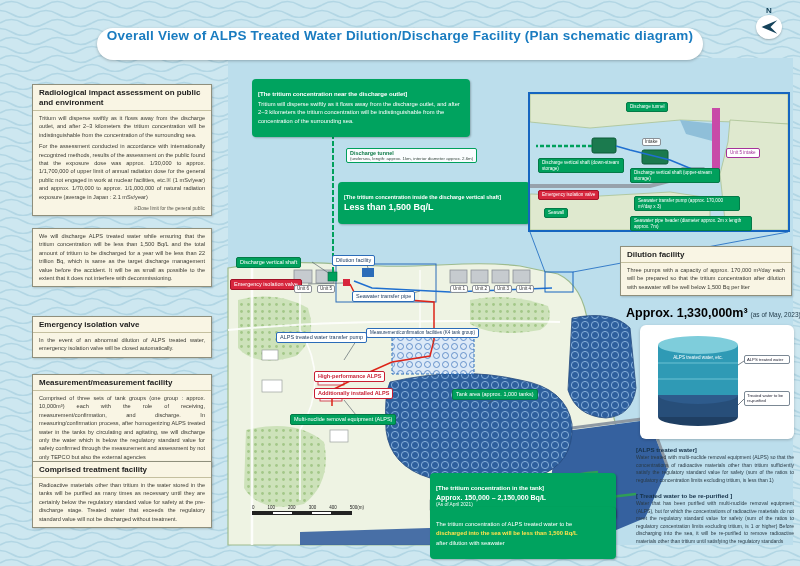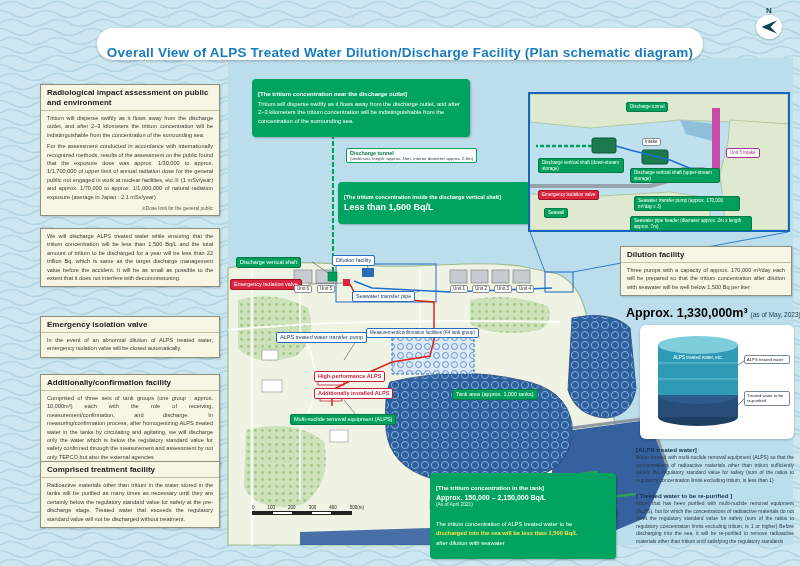--- a/index.html
+++ b/index.html
@@ -4,30 +4,30 @@
 <style>
   * { margin:0; padding:0; box-sizing:border-box; }
   html,body { width:800px; height:566px; overflow:hidden;
               font-family:"Liberation Sans", sans-serif; }
   .page { position:relative; width:800px; height:566px; background:#cde7f0; overflow:hidden; }
   svg.bg  { position:absolute; left:0; top:0; z-index:0; }
   svg.map { position:absolute; left:0; top:0; z-index:1; }
 
   
   .banner { position:absolute; left:97px; top:28px; width:606px; height:32px; background:#fff;
-            border-radius:16px; display:flex; align-items:flex-end; justify-content:center;
+            border-radius:16px; display:flex; align-items:flex-start; justify-content:center;
             box-shadow:0 1px 3px rgba(0,0,0,.25); z-index:9; }
   .banner h1 { font-size:13.5px; color:#1a7cc0; font-weight:bold; letter-spacing:.2px; }
   .compass { position:absolute; left:752px; top:6px; width:34px; text-align:center; z-index:9; }
   .compass .n { font-size:8px; font-weight:bold; color:#14425a; display:block; }
   .compass .disc { width:26px; height:24px; margin:0 auto; background:#fff; border-radius:50%;
                    display:flex; align-items:center; justify-content:center; box-shadow:0 1px 2px rgba(0,0,0,.25); }
 
   
-  .panel { position:absolute; left:40px; width:180px; background:#f9f5e4; border:1px solid #8f8f7c;
+  .panel { position:absolute; left:32px; width:180px; background:#f9f5e4; border:1px solid #8f8f7c;
            box-shadow:1px 1px 2px rgba(0,0,0,.18); z-index:6; }
   .panel h3 { font-size:8px; font-weight:bold; color:#1c1c1c; padding:3px 6px 2px;
               border-bottom:1px solid #c4bf9f; line-height:1.25; }
   .panel .body { padding:3px 6px 4px; font-size:5.6px; color:#3a3a33; line-height:1.5; text-align:justify; }
   .panel .body p + p { margin-top:3px; }
   .panel .foot { padding:0 6px 4px; font-size:4.8px; color:#55544a; text-align:right; }
   .panel.dilution { left:620px; width:172px; }
 
   
   .pill { position:absolute; font-size:5.5px; line-height:1.25; padding:1px 3px; border-radius:2px;
@@ -215,21 +215,21 @@
   </div>
 
   <div class="panel" style="top:316px">
     <h3>Emergency isolation valve</h3>
     <div class="body">
         <p>In the event of an abnormal dilution of ALPS treated water, emergency isolation valve will be closed automatically.</p>
       </div>
   </div>
 
   <div class="panel" style="top:374px">
-    <h3>Additionally/confirmation facility</h3>
+    <h3>Measurement/measurement facility</h3>
     <div class="body">
         <p>Comprised of three sets of tank groups (one group : approx. 10,000m³) each with the role of receiving, measurement/confirmation, and discharge. In measuring/confirmation process, after homogenizing ALPS treated water in the tanks by circulating and agitating, we will discharge only the water which is below the regulatory standard value for safety confirmed through the measurement and assessment by not only TEPCO but also the external agencies</p>
       </div>
   </div>
 
   <div class="panel" style="top:461px">
     <h3>Comprised treatment facility</h3>
     <div class="body">
         <p>Radioactive materials other than tritium in the water stored in the tanks will be purified as many times as necessary until they are certainly below the regulatory standard value for safety at the pre-discharge stage. Treated water that exceeds the regulatory standard value will not be discharged without treatment.</p>
       </div>

